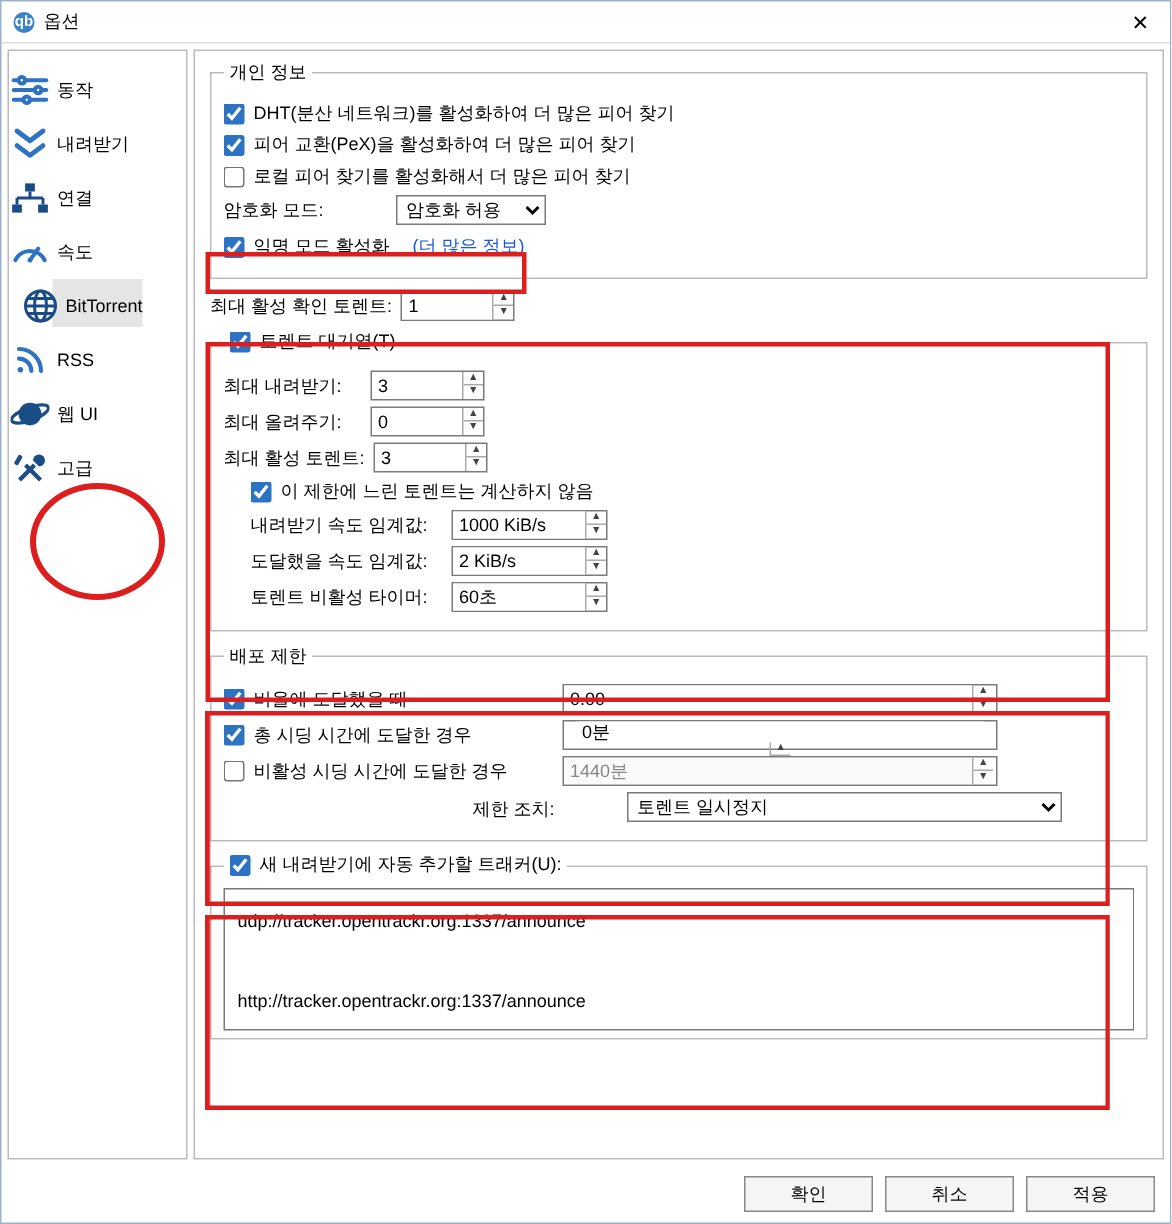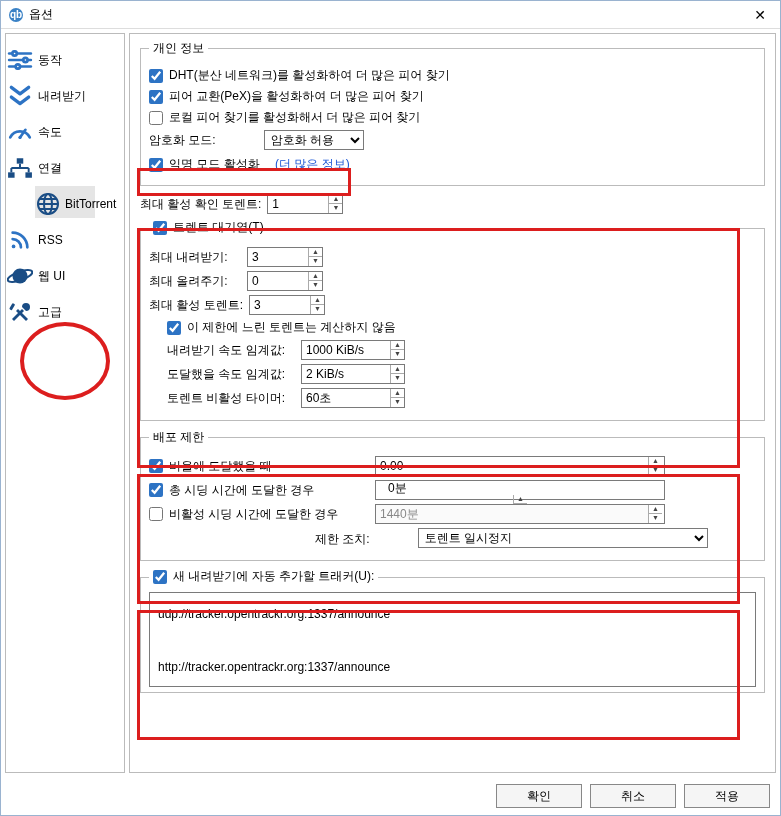--- a/index.html
+++ b/index.html
@@ -5,21 +5,21 @@
 * { box-sizing: border-box; margin: 0; padding: 0; }
 body { font-family: "Malgun Gothic", Arial, sans-serif; font-size: 12px; background: #fff; color: #000; }
 .window { width: 781px; height: 816px; border: 1px solid #9ab3d0; position: relative; }
 .titlebar { height: 28px; display: flex; align-items: center; padding: 0 8px; border-bottom: 1px solid #ddd; }
 .titlebar .app-icon { width: 14px; height: 14px; border-radius: 50%; background: #3b82c6; display: inline-flex; align-items: center; justify-content: center; color: #fff; font-size: 10px; font-weight: bold; margin-right: 6px; }
 .titlebar .title { flex: 1; }
 .titlebar .close { font-size: 14px; cursor: pointer; padding: 0 6px; }
 .body { display: flex; height: calc(100% - 28px - 38px); padding: 4px; gap: 4px; }
 .sidebar { width: 120px; border: 1px solid #bbb; display: flex; flex-direction: column; align-items: center; padding: 8px 0; gap: 4px; }
 .sidebar-item { width: 100%; display: flex; flex-direction: row; align-items: center; gap: 4px; padding: 6px 0 2px; cursor: pointer; }
-.sidebar-item.selected { background: #e5e5e5; width: 60px; }
+.sidebar-item.selected { background: #e5e5e5; width: 60px; justify-content: flex-end; }
 .sidebar-icon { width: 28px; height: 24px; display: flex; align-items: center; justify-content: center; color: #2d73c4; }
 .sidebar-icon.dark { color: #1a4d85; }
 .sidebar-label { font-size: 12px; }
 .hl-circle { position: absolute; border: 4px solid #dc1e1e; border-radius: 50%; pointer-events: none; }
 .hl-box { position: absolute; border: 3px solid #dc1e1e; pointer-events: none; }
 .content { flex: 1; border: 1px solid #bbb; padding: 6px 10px 10px 10px; overflow: hidden; position: relative; }
 fieldset { border: 1px solid #bbb; margin-bottom: 8px; padding: 6px 8px 8px 8px; }
 fieldset > legend { padding: 0 4px; }
 .row { display: flex; align-items: center; gap: 6px; margin: 4px 0; }
 .row-label { min-width: 92px; }
@@ -71,48 +71,48 @@
           <svg width="26" height="22" viewBox="0 0 24 20">
               <g stroke="#2d73c4" stroke-width="3" fill="none" stroke-linecap="round" stroke-linejoin="round">
                 <polyline points="4,2 12,8 20,2"></polyline>
                 <polyline points="4,11 12,17 20,11"></polyline>
               </g>
             </svg>
         </span>
         <span class="sidebar-label">내려받기</span>
       </div>
       <div class="sidebar-item">
-        <span class="sidebar-icon">
-          <svg width="26" height="22" viewBox="0 0 24 20">
-              <g stroke="#2d73c4" stroke-width="2.5" fill="none" stroke-linecap="round">
-                <path d="M3 15 A10 10 0 0 1 21 15"></path>
-                <line x1="12" y1="15" x2="17" y2="8"></line>
-              </g>
-              <circle cx="12" cy="15" r="1.5" fill="#2d73c4"></circle>
-            </svg>
-        </span>
-        <span class="sidebar-label">속도</span>
-      </div>
-      <div class="sidebar-item">
         <span class="sidebar-icon dark">
           <svg width="26" height="22" viewBox="0 0 24 20">
               <g fill="#1a4d85">
                 <rect x="9" y="1" width="6" height="5"></rect>
                 <rect x="1" y="14" width="6" height="5"></rect>
                 <rect x="17" y="14" width="6" height="5"></rect>
               </g>
               <g stroke="#1a4d85" stroke-width="1.8" fill="none">
                 <line x1="12" y1="6" x2="12" y2="10"></line>
                 <line x1="4" y1="10" x2="20" y2="10"></line>
                 <line x1="4" y1="10" x2="4" y2="14"></line>
                 <line x1="20" y1="10" x2="20" y2="14"></line>
               </g>
             </svg>
         </span>
         <span class="sidebar-label">연결</span>
+      </div>
+      <div class="sidebar-item">
+        <span class="sidebar-icon">
+          <svg width="26" height="22" viewBox="0 0 24 20">
+              <g stroke="#2d73c4" stroke-width="2.5" fill="none" stroke-linecap="round">
+                <path d="M3 15 A10 10 0 0 1 21 15"></path>
+                <line x1="12" y1="15" x2="17" y2="8"></line>
+              </g>
+              <circle cx="12" cy="15" r="1.5" fill="#2d73c4"></circle>
+            </svg>
+        </span>
+        <span class="sidebar-label">속도</span>
       </div>
       <div class="sidebar-item selected">
         <span class="sidebar-icon dark">
           <svg width="26" height="24" viewBox="0 0 24 24">
               <g stroke="#1a4d85" stroke-width="2" fill="none">
                 <circle cx="12" cy="12" r="10"></circle>
                 <ellipse cx="12" cy="12" rx="4" ry="10"></ellipse>
                 <line x1="2" y1="12" x2="22" y2="12"></line>
                 <line x1="3.5" y1="7" x2="20.5" y2="7"></line>
                 <line x1="3.5" y1="17" x2="20.5" y2="17"></line>

